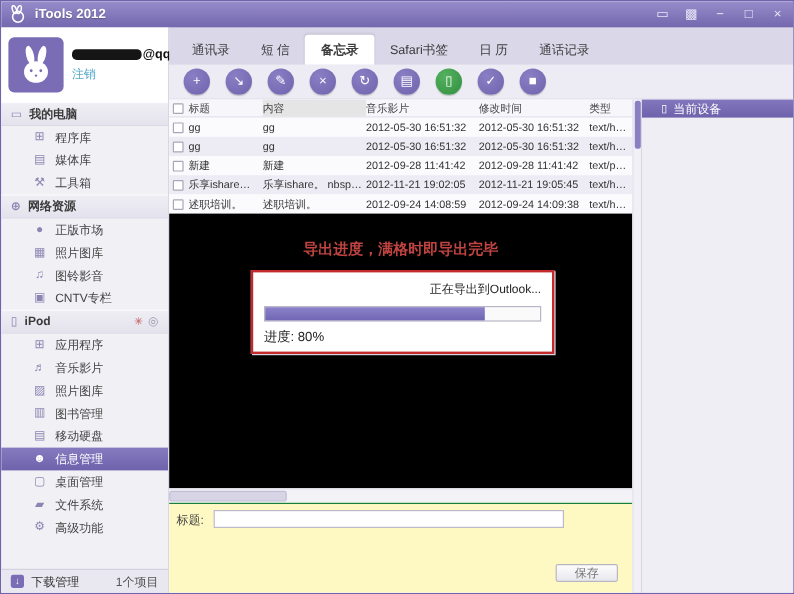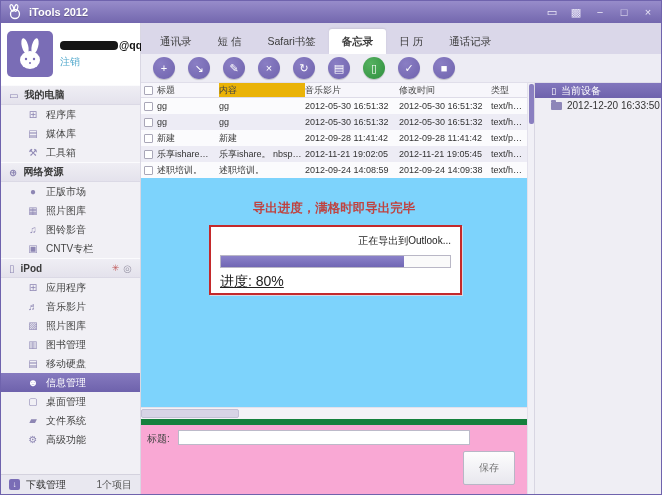--- a/index.html
+++ b/index.html
@@ -52,49 +52,49 @@
   .tbtn.green { background:radial-gradient(circle at 35% 30%, #55b160, #2f8f3e); }
 
   
   .lower { flex:1; display:flex; }
   .left-col { width:386px; display:flex; flex-direction:column; background:#fff; }
   .vscroll { width:7px; background:#f1f0f6; border-left:1px solid #e3e1ec; position:relative; }
   .vthumb { position:absolute; top:1px; left:1px; width:5px; height:40px; background:#8a7fc0; border-radius:2px; }
 
   
   .thead { height:15px; flex:0 0 15px; display:grid; grid-template-columns:16px 62px 86px 94px 92px 1fr; align-items:center; background:#f7f6fb; border-bottom:1px solid #dedce8; color:#444; font-size:9px; }
-  .thead .hl { background:#eab308; height:100%; display:flex; align-items:center; }
+  .thead .hl { background:#e5e5e5; height:100%; display:flex; align-items:center; }
   .trow { height:16px; flex:0 0 16px; display:grid; grid-template-columns:16px 62px 86px 94px 92px 1fr; align-items:center; font-size:9px; color:#333; }
   .trow:nth-child(odd) { background:#edecf5; }
   .trow:nth-child(even) { background:#fbfbfd; }
   .cell { overflow:hidden; white-space:nowrap; text-overflow:ellipsis; padding-right:3px; }
   .cb { width:9px; height:9px; border:1px solid #a9a7b8; background:#fff; margin-left:3px; border-radius:1px; }
 
   
-  .filler { flex:1; background:#7dd3fc; position:relative; }
+  .filler { flex:1; background:#000000; position:relative; }
   .annotation { text-align:center; color:#bf4340; font-weight:bold; font-size:12.5px; margin-top:22px; }
   .dialog { position:absolute; left:68px; top:47px; width:253px; height:70px; background:#fff; border:2px solid #c4292b; padding:7px 9px 5px; box-shadow:1px 1px 0 #d9d7e3; }
   .dlg-msg { font-size:10px; color:#222;text-align:right; }
   .ptrack { margin:7px 0 5px; height:13px; border:1px solid #b9b7c6; background:#fafafa; }
   .pfill { height:100%; background:linear-gradient(#8b82c9,#7066b4); }
-  .dlg-progress { font-size:14px; color:#222;text-decoration:underline; }
+  .dlg-progress { font-size:11px; color:#222; }
 
   .hscroll { height:12px; flex:0 0 12px; background:#f3f2f7; border-top:1px solid #e3e1ec; position:relative; }
   .hthumb { position:absolute; left:0; top:1px; height:9px; width:98px; background:#d7d4e6; border:1px solid #c2bfd5; border-radius:2px; }
 
   
-  .form { height:75px; flex:0 0 75px; background:#f9a8d4; border-top:6px solid #15803d; padding:5px 6px 20px; position:relative; }
+  .form { height:75px; flex:0 0 75px; background:#fef9c3; border-top:1px solid #15803d; padding:5px 6px 20px; position:relative; }
   .frow { display:flex; gap:5px; margin-bottom:4px; align-items:flex-start; }
   .flabel { width:26px; color:#444; font-size:10px; padding-top:2px; }
   .tinput { width:292px; height:15px; border:1px solid #bcbac9; background:#fff; font-size:10px; padding:0 3px; font-family:inherit; }
   .tarea { width:292px; height:46px; border:1px solid #bcbac9; background:#fff; resize:none; font-family:inherit; font-size:10px; padding:2px 14px 2px 3px; }
   .ta-wrap { position:relative; }
   .ta-sb { position:absolute; right:1px; top:1px; bottom:1px; width:11px; background:#f1f0f6; border-left:1px solid #dddbe6; }
   .ta-sb::before { content:""; position:absolute; left:1px; top:1px; width:8px; height:14px; background:#d7d4e6; border:1px solid #c2bfd5; }
-  .save-btn { position:absolute; right:12px; bottom:9px; width:52px; height:34px; background:linear-gradient(#fdfdfd,#e8e7ee); border:1px solid #b8b6c6; border-radius:2px; color:#777; font-size:10px; font-family:inherit; cursor:pointer; }
+  .save-btn { position:absolute; right:12px; bottom:9px; width:52px; height:15px; background:linear-gradient(#fdfdfd,#e8e7ee); border:1px solid #b8b6c6; border-radius:2px; color:#777; font-size:10px; font-family:inherit; cursor:pointer; }
 
   
   .rpanel { width:129px; background:#efeef4; border-left:1px solid #d8d6e2; }
   .rp-header { height:16px; display:flex; align-items:center; gap:5px; padding:0 5px; font-weight:bold; color:#333; margin-top:3px; }
   .rp-item { height:15px; display:flex; align-items:center; gap:5px; padding-left:16px; color:#333; cursor:default; }
   .rp-item.selected { background:linear-gradient(#8276bd,#6e62ac); color:#fff; }
   .folder { display:inline-block; width:11px; height:8px; background:#8d86b8; border-radius:1px; position:relative; }
   .folder::before { content:""; position:absolute; top:-2px; left:0; width:5px; height:2px; background:#8d86b8; border-radius:1px 1px 0 0; }
   .rp-item.selected .folder, .rp-item.selected .phone { color:#fff; }
   .phone { font-size:9px; color:#6f63ad; }
@@ -232,22 +232,22 @@
         <span class="dl-ic">↓</span>
         <span class="dl-label">下载管理</span>
         <span class="dl-count">1个项目</span>
       </div>
     </div>
 
     <div class="main">
       <div class="tabbar">
         <div class="tab">通讯录</div>
         <div class="tab">短 信</div>
+        <div class="tab active">备忘录</div>
         <div class="tab">Safari书签</div>
-        <div class="tab active">备忘录</div>
         <div class="tab">日 历</div>
         <div class="tab">通话记录</div>
       </div>
 
       <div class="toolbar">
         <div class="tbtn">+</div>
         <div class="tbtn">↘</div>
         <div class="tbtn">✎</div>
         <div class="tbtn">×</div>
         <div class="tbtn">↻</div>
@@ -336,21 +336,17 @@
 
         <div class="vscroll">
           <div class="vthumb"></div>
         </div>
 
         <div class="rpanel">
           <div class="rp-item selected">
             <span class="phone">▯</span>
             <span>当前设备</span>
           </div>
-          <div class="rp-item">
-            <span class="folder"></span>
-            <span>2012-12-20 16:33:50</span>
-          </div>
         </div>
       </div>
     </div>
   </div>
 </div>
 
 </body></html>

